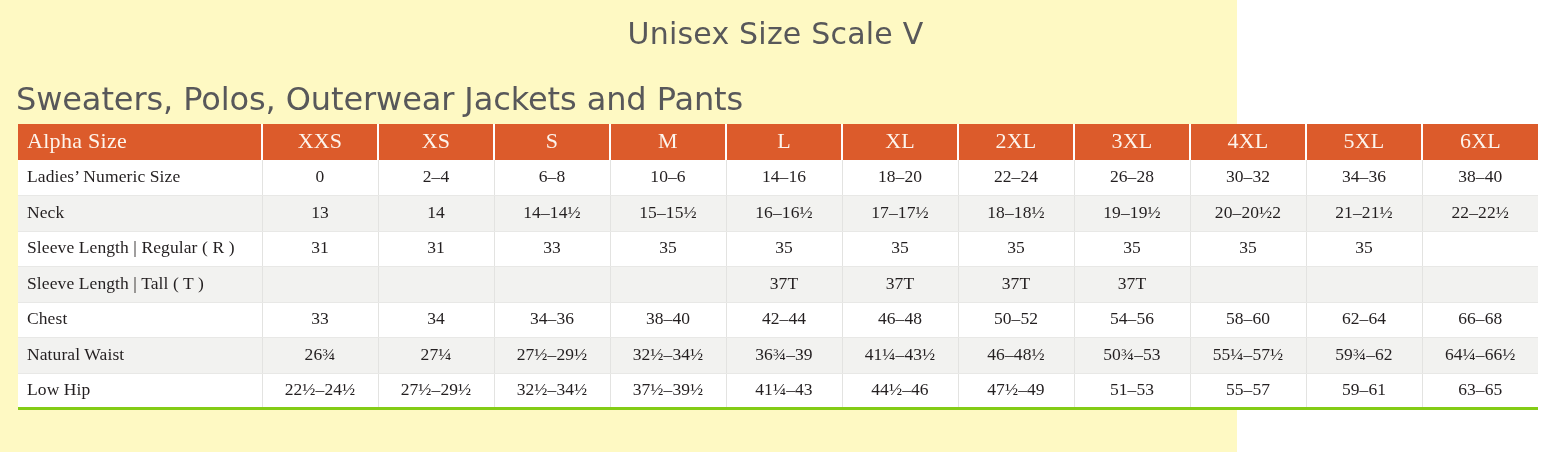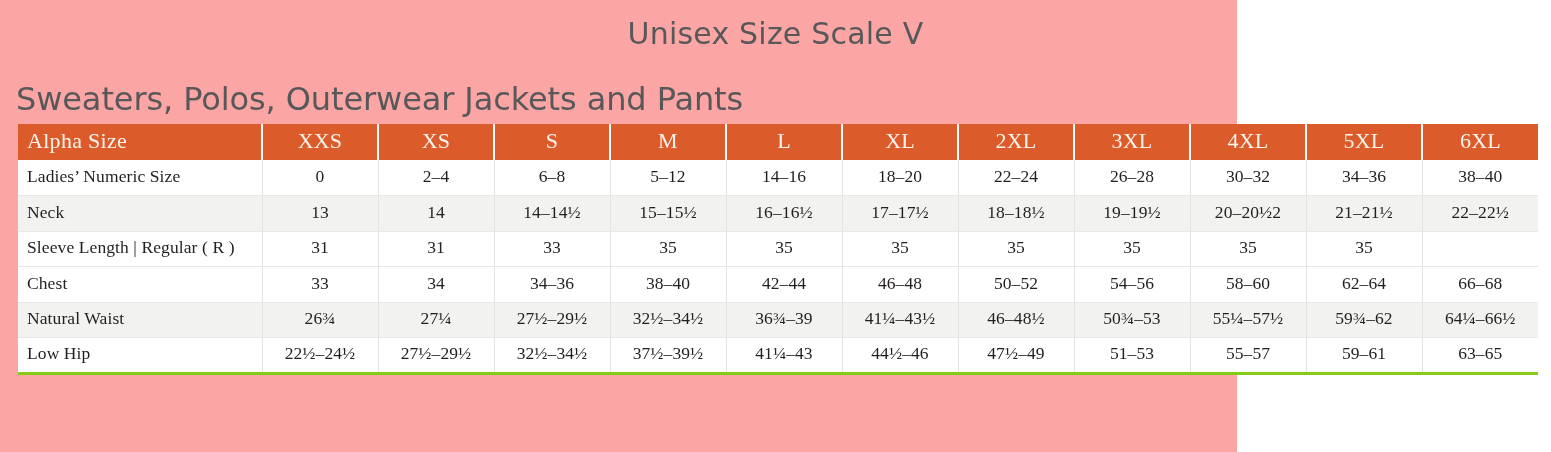--- a/index.html
+++ b/index.html
@@ -10,21 +10,21 @@
     height: 452px;
     background: #ffffff;
     font-family: "Liberation Serif", serif;
     overflow: hidden;
   }
 
   #page {
     position: relative;
     width: 1237px;
     height: 452px;
-    background: #fca5a5;
+    background: #fef9c3;
   }
 
   
   .doc-title {
     position: absolute;
     top: 16px;
     left: 0;
     width: 1551px;
     text-align: center;
     font-family: "DejaVu Sans", sans-serif;
@@ -163,21 +163,21 @@
             <th class="head-size">5XL</th>
             <th class="head-size">6XL</th>
           </tr>
       </thead>
       <tbody id="table-body">
           <tr class="row-odd">
             <td class="cell-label">Ladies’ Numeric Size</td>
             <td class="cell-val">0</td>
             <td class="cell-val">2–4</td>
             <td class="cell-val">6–8</td>
-            <td class="cell-val">5–12</td>
+            <td class="cell-val">10–6</td>
             <td class="cell-val">14–16</td>
             <td class="cell-val">18–20</td>
             <td class="cell-val">22–24</td>
             <td class="cell-val">26–28</td>
             <td class="cell-val">30–32</td>
             <td class="cell-val">34–36</td>
             <td class="cell-val">38–40</td>
           </tr>
           <tr class="row-even">
             <td class="cell-label">Neck</td>
@@ -200,20 +200,34 @@
             <td class="cell-val">33</td>
             <td class="cell-val">35</td>
             <td class="cell-val">35</td>
             <td class="cell-val">35</td>
             <td class="cell-val">35</td>
             <td class="cell-val">35</td>
             <td class="cell-val">35</td>
             <td class="cell-val">35</td>
             <td class="cell-val"></td>
           </tr>
+          <tr class="row-even">
+            <td class="cell-label">Sleeve Length  |  Tall ( T )</td>
+            <td class="cell-val"></td>
+            <td class="cell-val"></td>
+            <td class="cell-val"></td>
+            <td class="cell-val"></td>
+            <td class="cell-val">37T</td>
+            <td class="cell-val">37T</td>
+            <td class="cell-val">37T</td>
+            <td class="cell-val">37T</td>
+            <td class="cell-val"></td>
+            <td class="cell-val"></td>
+            <td class="cell-val"></td>
+          </tr>
           <tr class="row-odd">
             <td class="cell-label">Chest</td>
             <td class="cell-val">33</td>
             <td class="cell-val">34</td>
             <td class="cell-val">34–36</td>
             <td class="cell-val">38–40</td>
             <td class="cell-val">42–44</td>
             <td class="cell-val">46–48</td>
             <td class="cell-val">50–52</td>
             <td class="cell-val">54–56</td>

